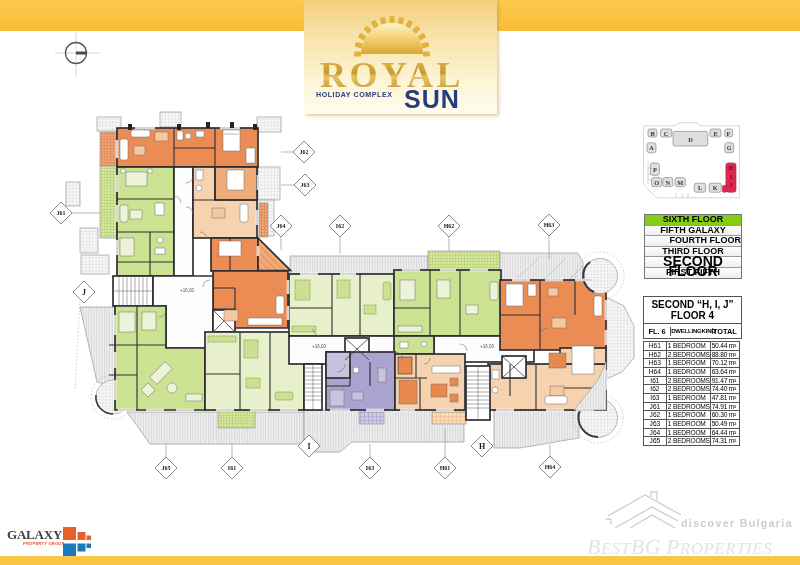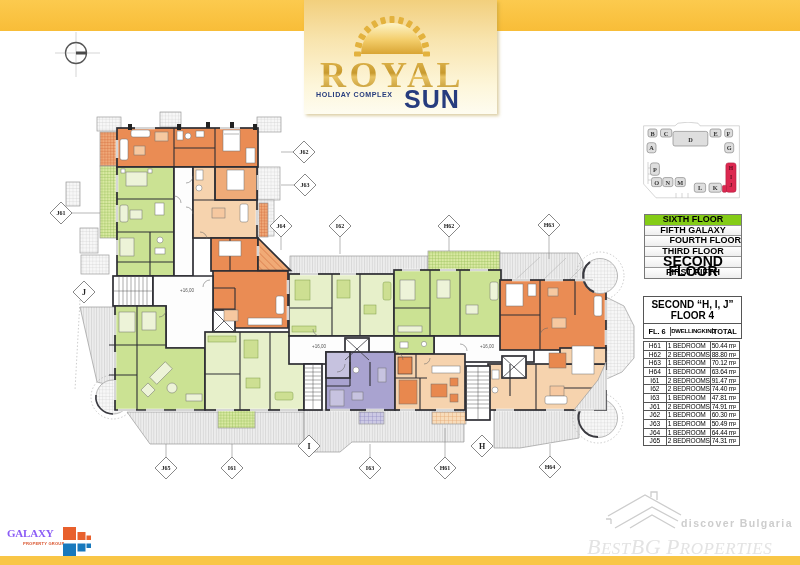--- a/index.html
+++ b/index.html
@@ -194,21 +194,21 @@
       </div>
 <div style="display:flex;height:7.67px;border:1px solid #555;margin-top:-1px;font-size:6.6px;line-height:7.4px;white-space:nowrap;background:#fff;">
         <div style="width:23%;text-align:center;border-right:1px solid #555;">J65</div>
         <div style="width:44%;padding-left:1px;border-right:1px solid #555;letter-spacing:-0.2px;">2 BEDROOMS</div>
         <div style="flex:1;padding-left:1px;letter-spacing:-0.2px;">74.31 m²</div>
       </div>
 </div>
 
 <div class="abs" style="left:6px;top:524px;width:110px;height:34px;">
 
-<div style="position:absolute;left:1px;top:3px;font-family:'Liberation Serif',serif;font-weight:bold;font-size:11px;color:#8b5cf6;letter-spacing:-0.2px;">GALAXY</div>
+<div style="position:absolute;left:1px;top:3px;font-family:'Liberation Serif',serif;font-weight:bold;font-size:13px;color:#404040;letter-spacing:-0.2px;">GALAXY</div>
 
 <div style="position:absolute;left:17px;top:17px;font-size:4.1px;font-weight:bold;color:#d9532c;letter-spacing:0.2px;white-space:nowrap;">PROPERTY GROUP</div>
 
 <svg style="position:absolute;left:57px;top:2px" width="34" height="30" viewBox="0 0 34 30">
 <rect x="0" y="1" width="13" height="13" fill="#e8602c"></rect>
 <rect x="14.5" y="6" width="8" height="8" fill="#e8602c"></rect>
 <rect x="23.5" y="9.5" width="4.5" height="4.5" fill="#e8602c"></rect>
 <rect x="0" y="17.5" width="13" height="13" fill="#1879bd"></rect>
 <rect x="14.5" y="17.5" width="8" height="8" fill="#1879bd"></rect>
 <rect x="23.5" y="17.5" width="4.5" height="4.5" fill="#1879bd"></rect>

